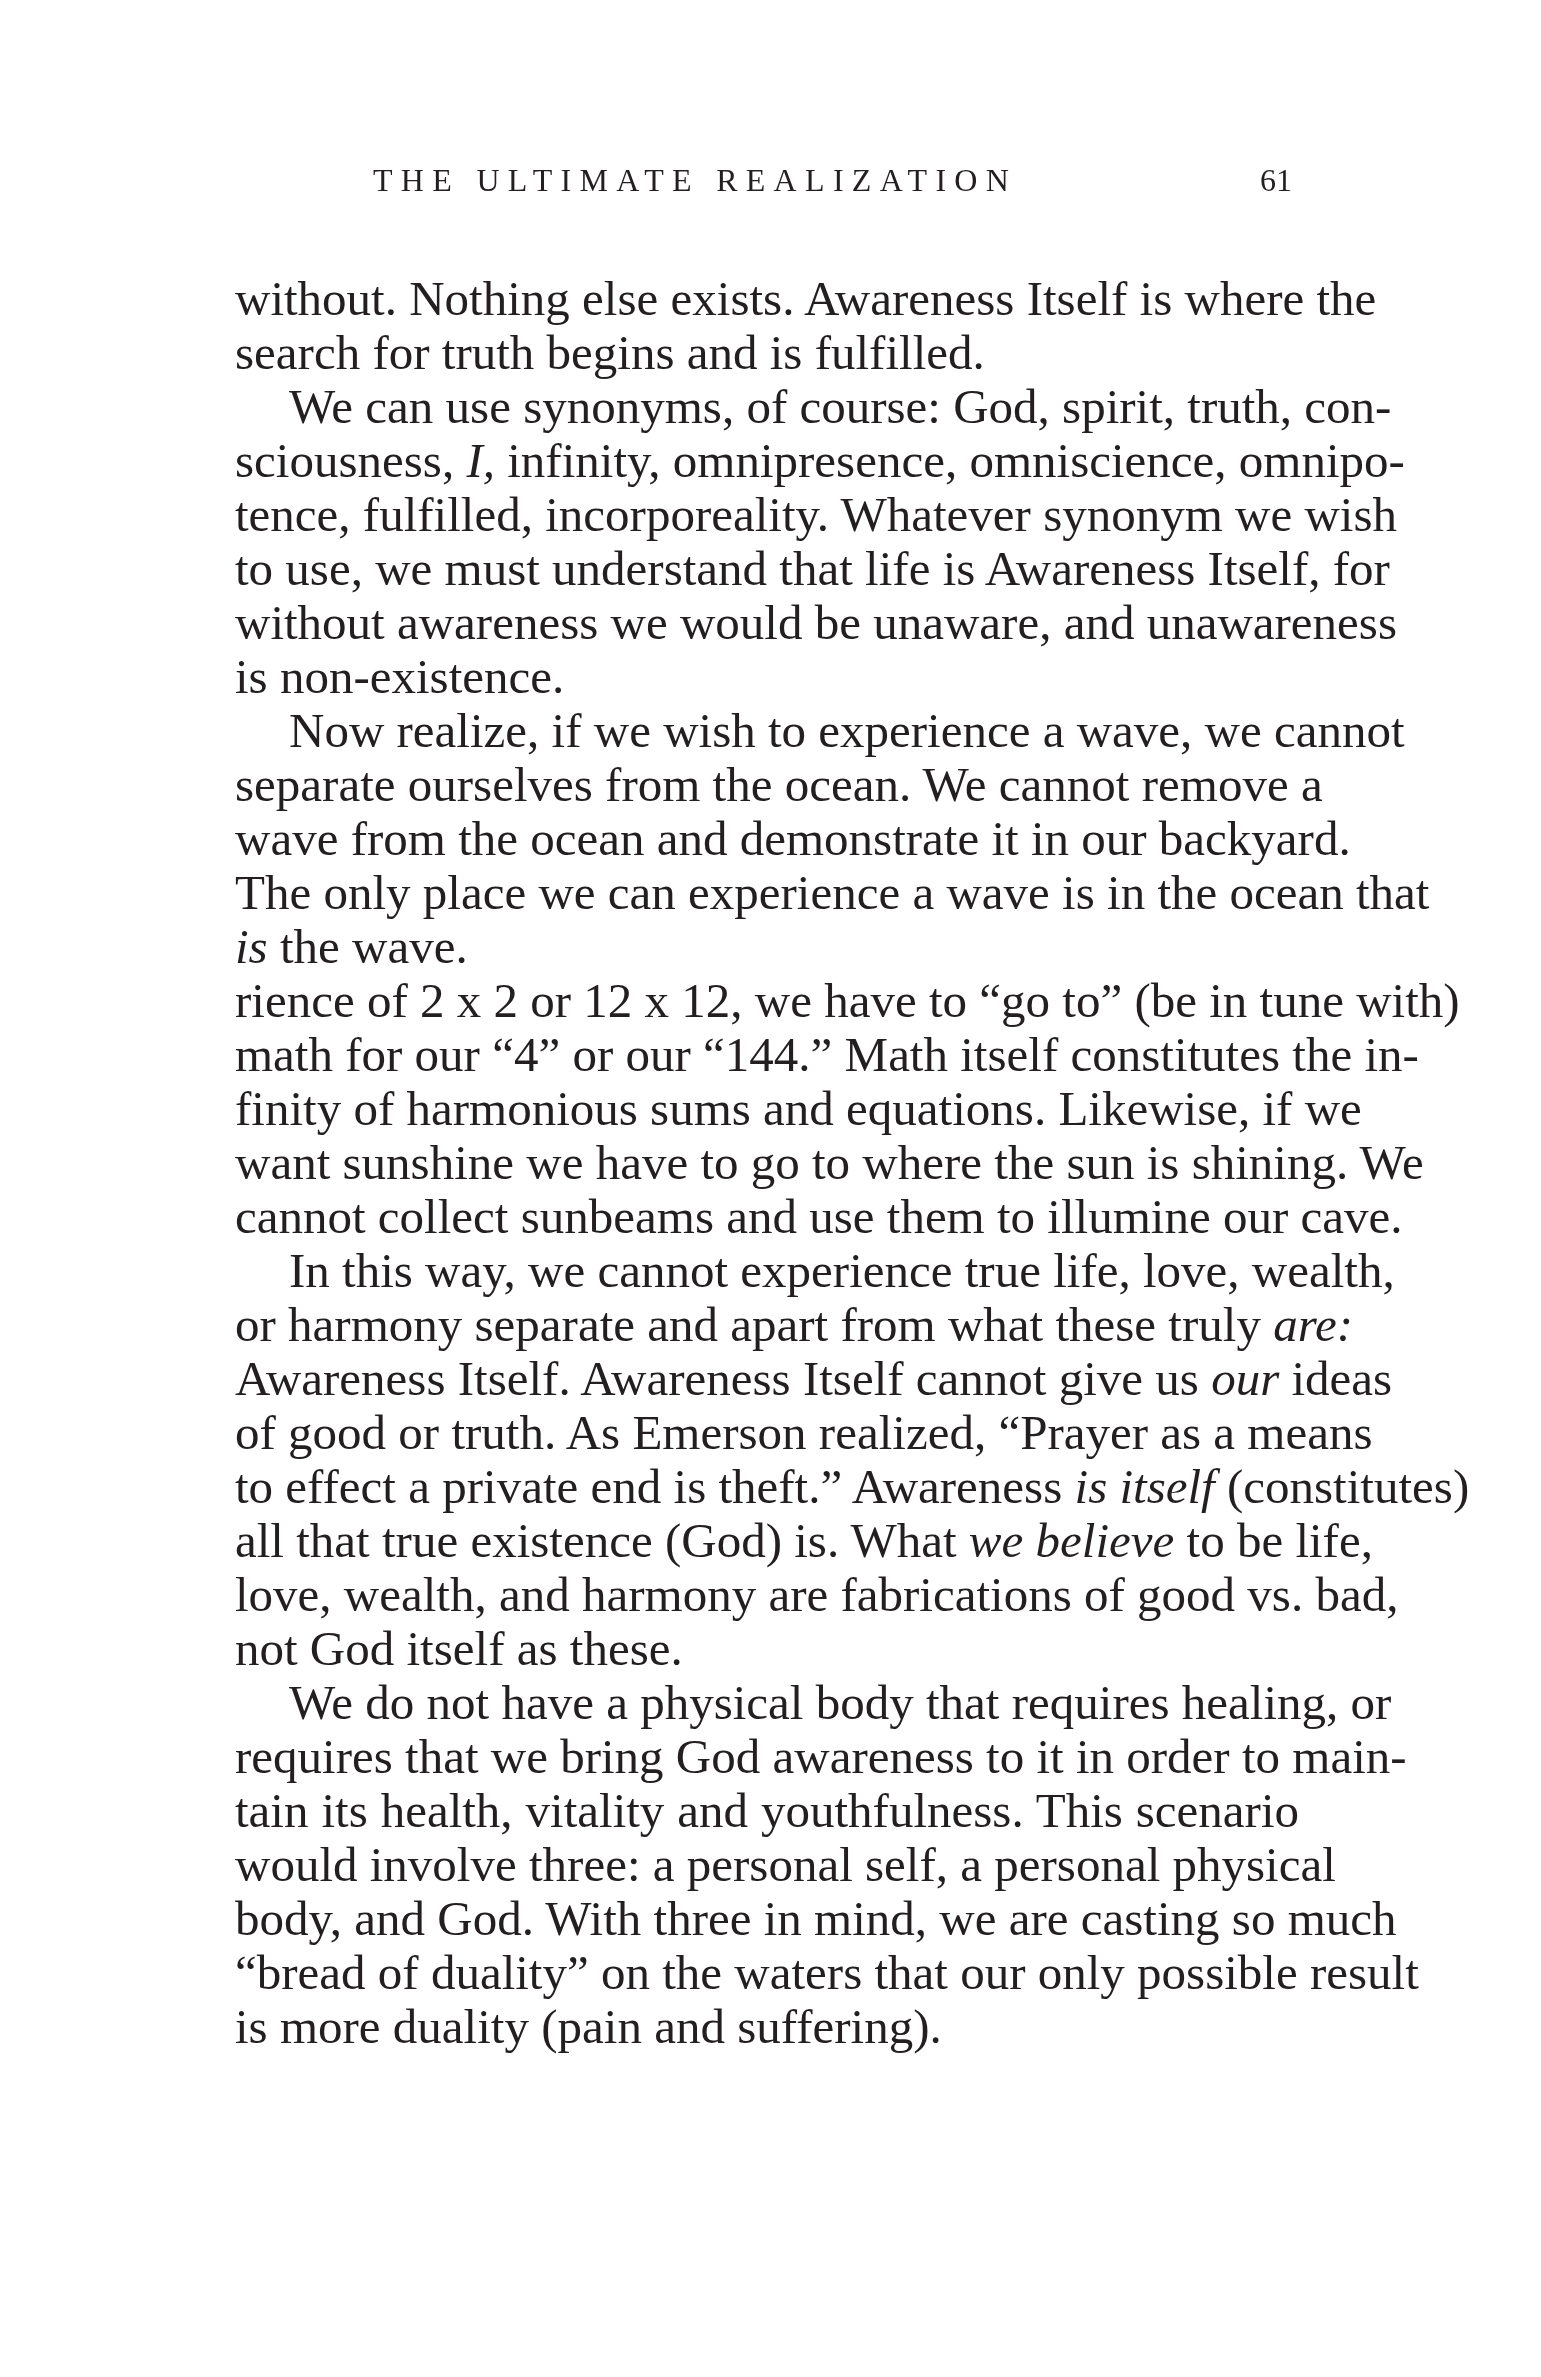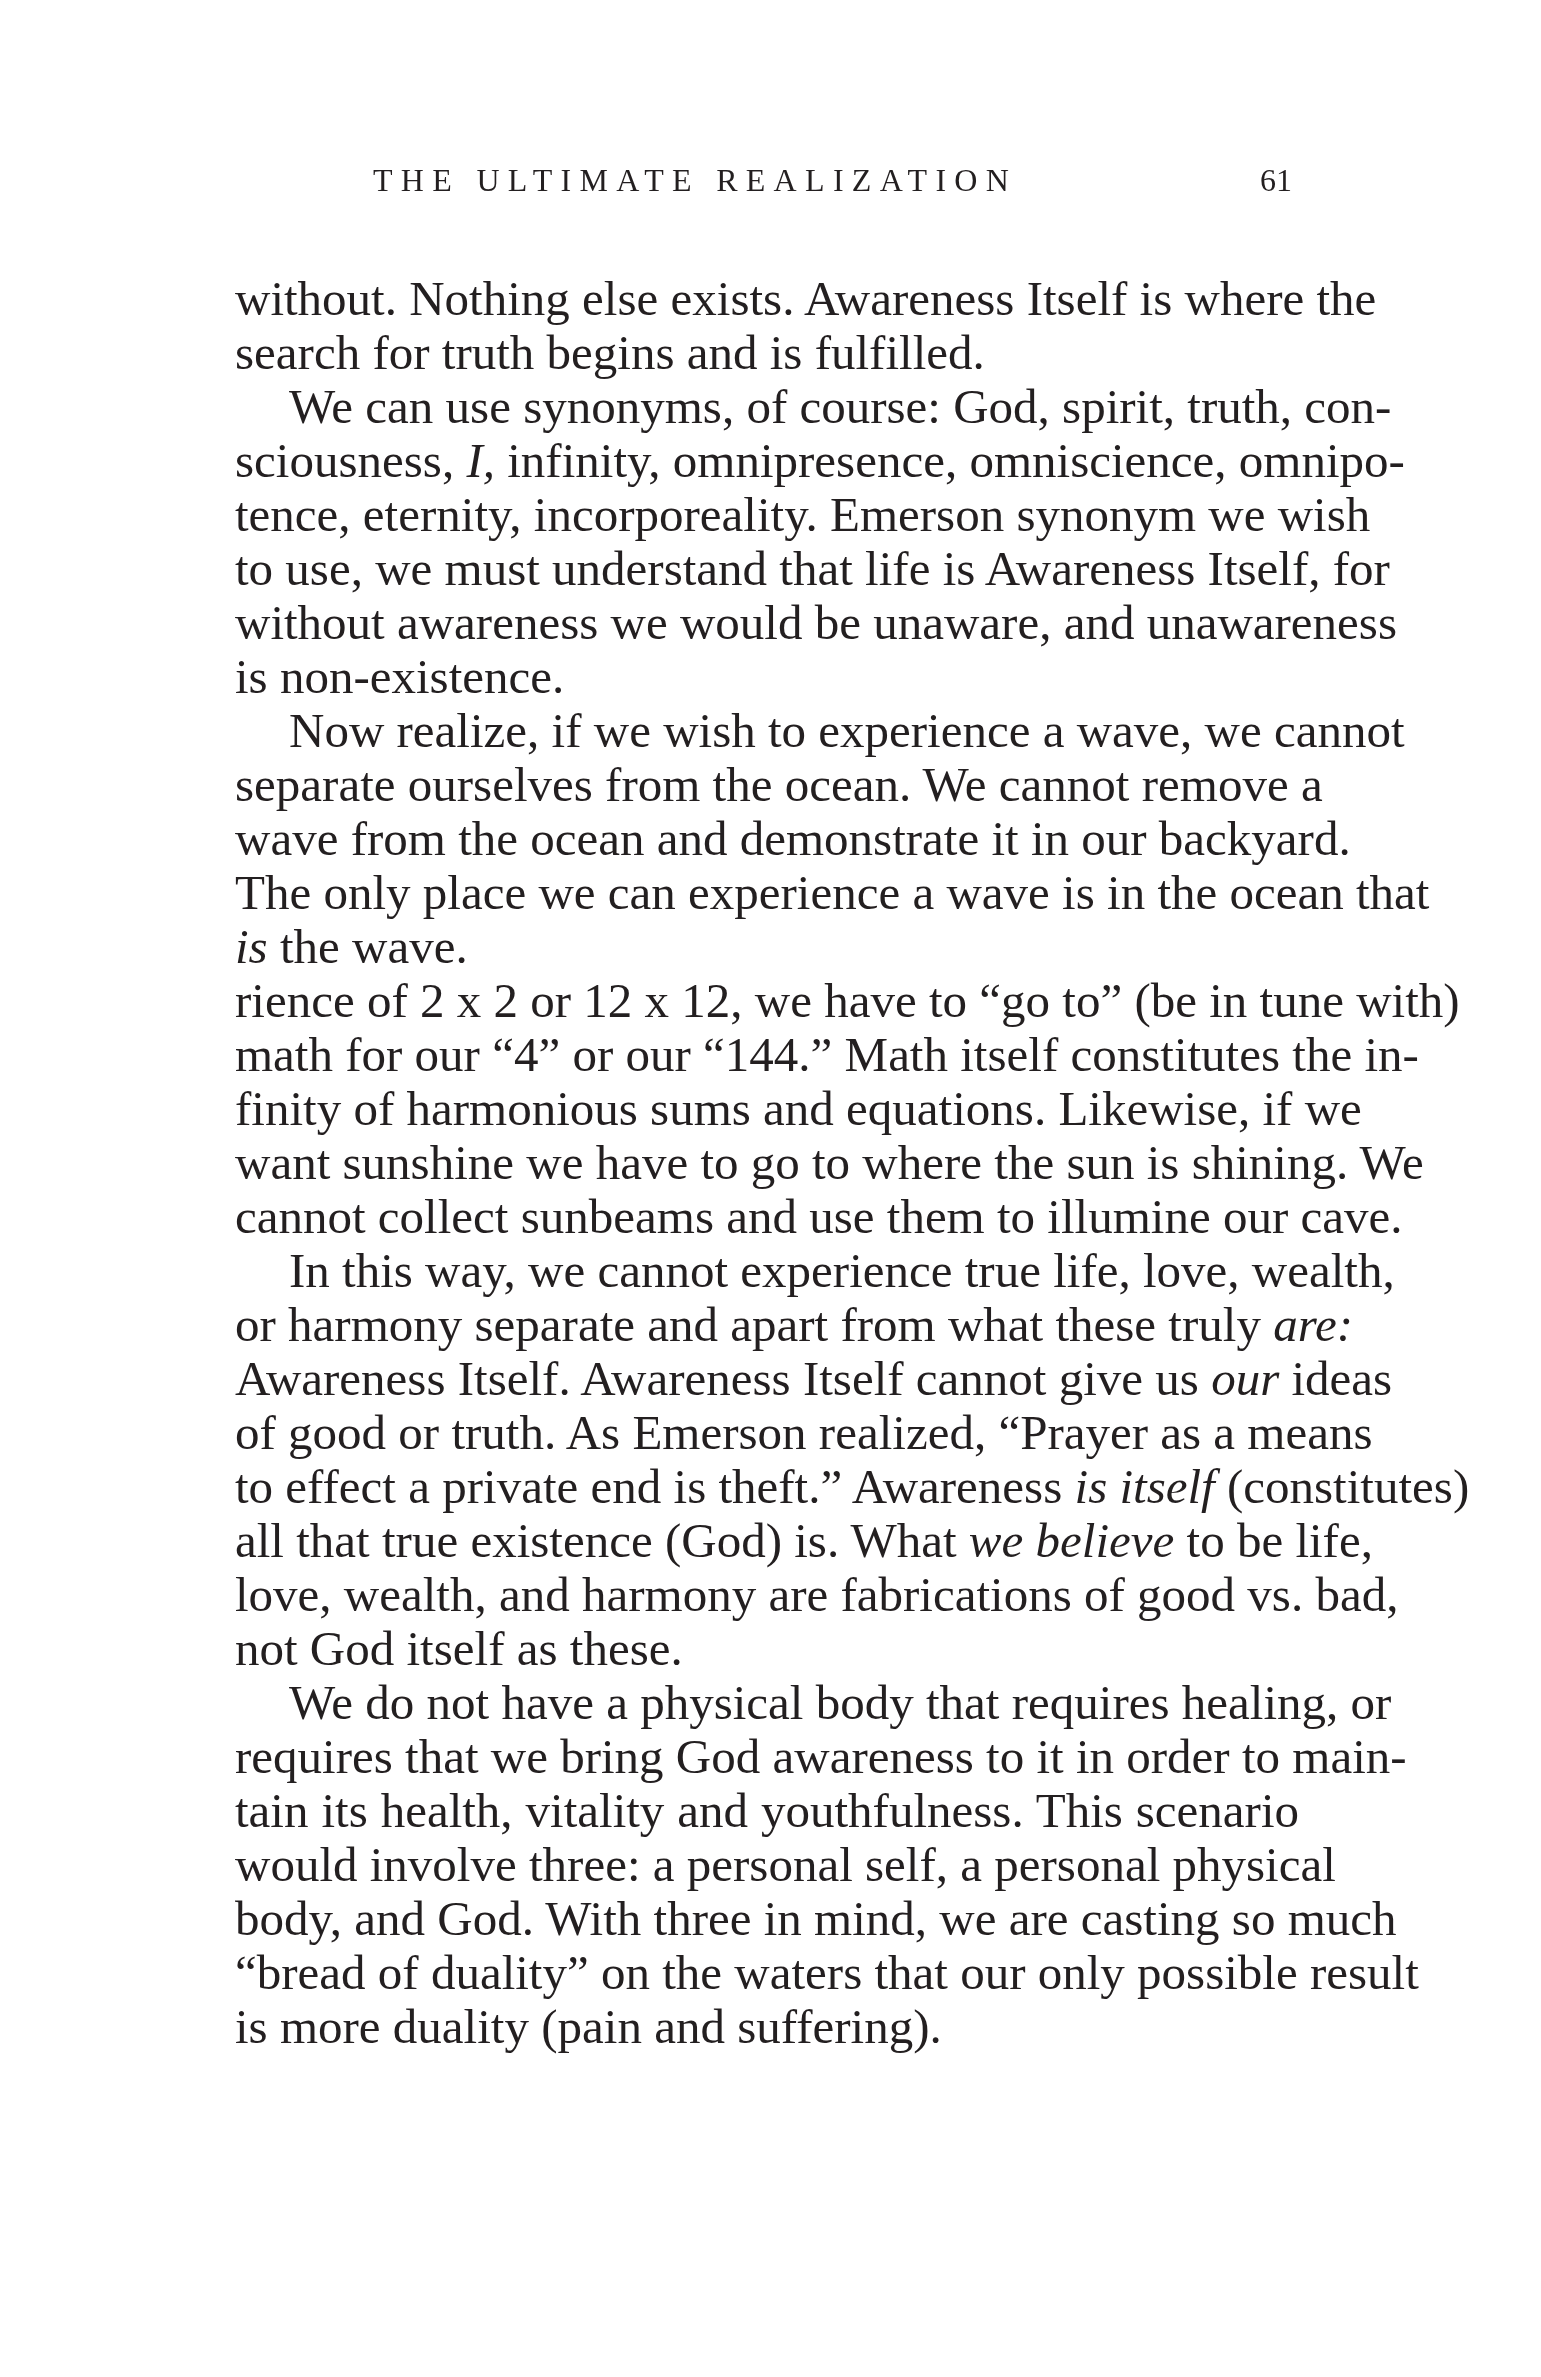--- a/index.html
+++ b/index.html
@@ -74,21 +74,21 @@
 </div>
 
 <div class="body-text" id="body-text">
     <div class="paragraph">
       <span class="line"><span class="seg">without. Nothing else exists. Awareness Itself is where the</span></span>
       <span class="line last"><span class="seg">search for truth begins and is fulfilled.</span></span>
     </div>
     <div class="paragraph">
       <span class="line indent"><span class="seg">We can use synonyms, of course: God, spirit, truth, con-</span></span>
       <span class="line"><span class="seg">sciousness, </span><span class="seg italic">I,</span><span class="seg"> infinity, omnipresence, omniscience, omnipo-</span></span>
-      <span class="line"><span class="seg">tence, eternity, incorporeality. Emerson synonym we wish</span></span>
+      <span class="line"><span class="seg">tence, fulfilled, incorporeality. Whatever synonym we wish</span></span>
       <span class="line"><span class="seg">to use, we must understand that life is Awareness Itself, for</span></span>
       <span class="line"><span class="seg">without awareness we would be unaware, and unawareness</span></span>
       <span class="line last"><span class="seg">is non-existence.</span></span>
     </div>
     <div class="paragraph">
       <span class="line indent"><span class="seg">Now realize, if we wish to experience a wave, we cannot</span></span>
       <span class="line"><span class="seg">separate ourselves from the ocean. We cannot remove a</span></span>
       <span class="line"><span class="seg">wave from the ocean and demonstrate it in our backyard.</span></span>
       <span class="line"><span class="seg">The only place we can experience a wave is in the ocean that</span></span>
       <span class="line last"><span class="seg italic">is</span><span class="seg"> the wave.</span></span>

